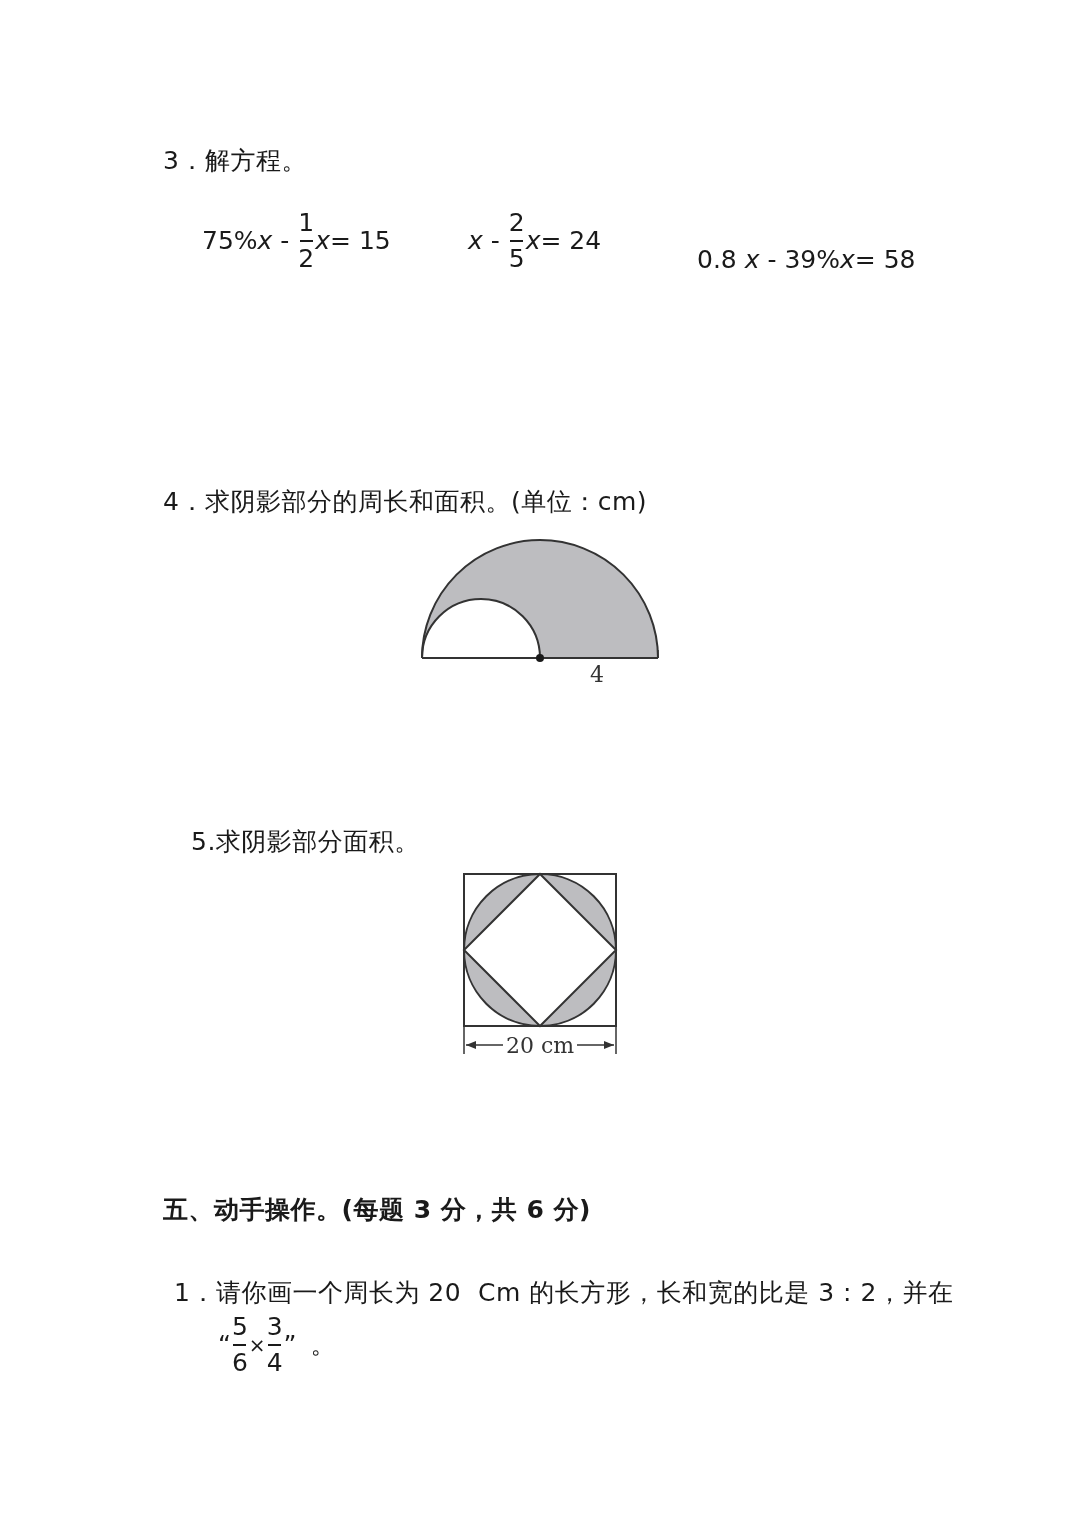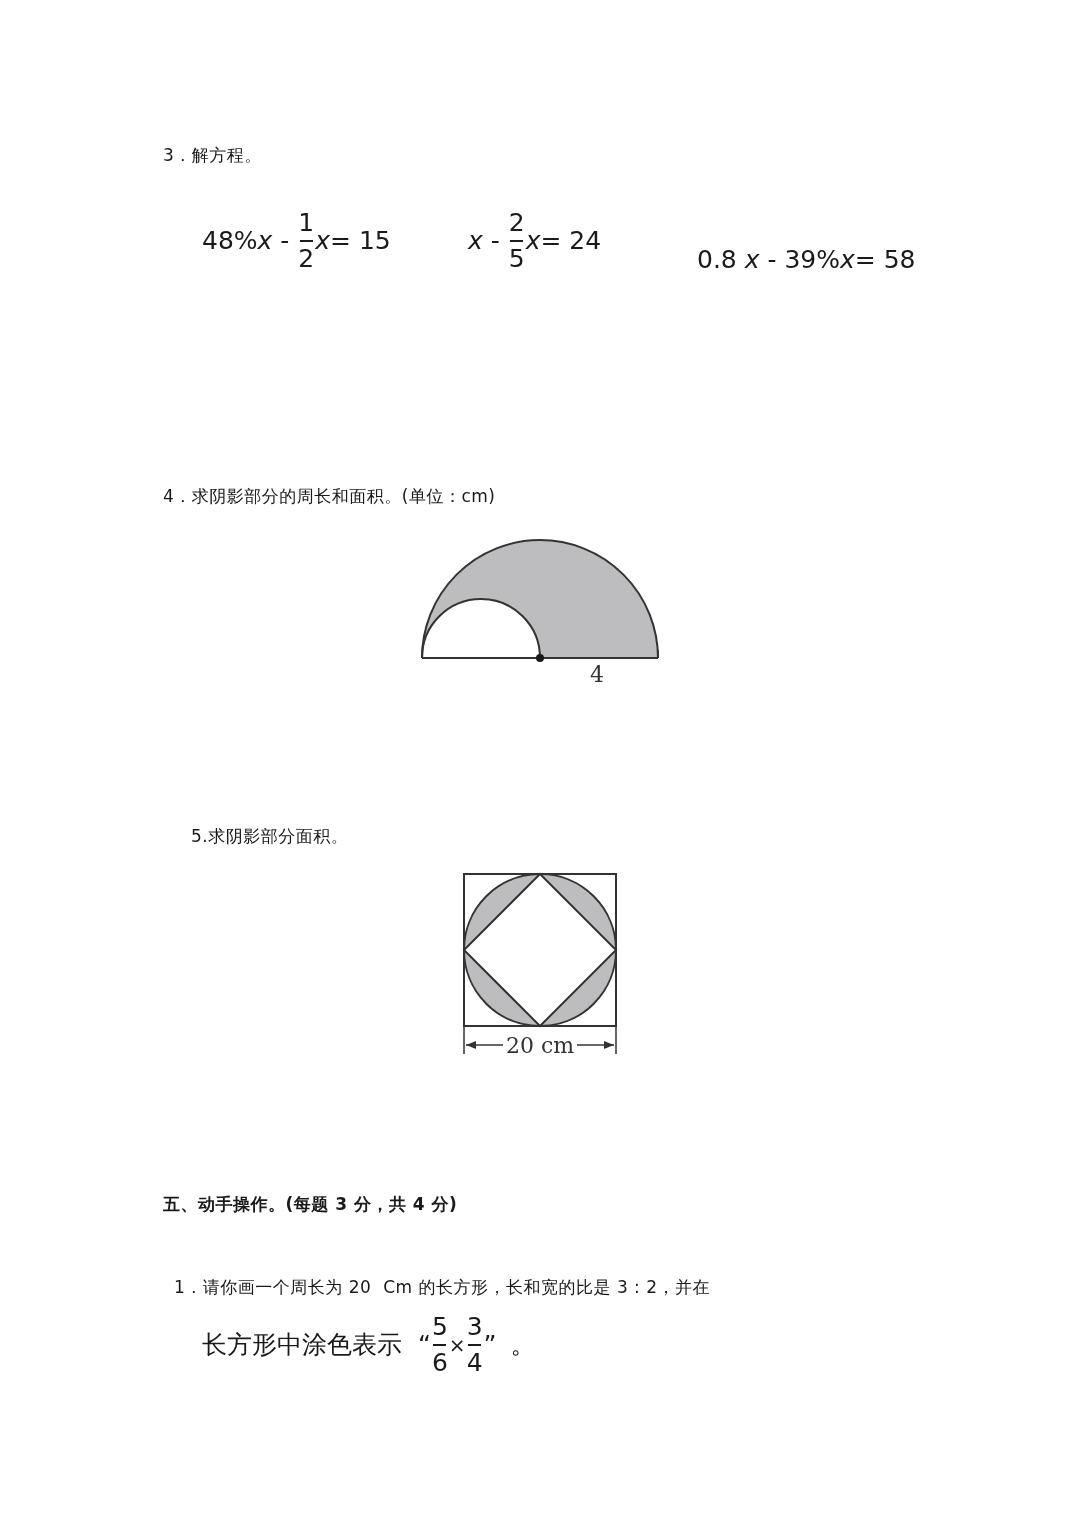--- a/index.html
+++ b/index.html
@@ -1,35 +1,35 @@
 <!DOCTYPE html>
 <html><head>
   <meta charset="utf-8">
   <style>
     html, body { margin: 0; padding: 0; background: #ffffff; }
     body { width: 1080px; height: 1527px; position: relative; overflow: hidden;
            font-family: "DejaVu Sans", "Liberation Sans", sans-serif; color: #1a1a1a; }
     .abs { position: absolute; }
-    .heading { font-size: 17px; letter-spacing: 0.5px; white-space: nowrap; }
+    .heading { font-size: 25px; letter-spacing: 0.5px; white-space: nowrap; }
     .bold { font-weight: bold; }
     .eq { font-size: 25px; white-space: nowrap; display: flex; align-items: center; }
     .eq i { font-style: italic; }
     .frac { display: inline-flex; flex-direction: column; align-items: center; margin: 0 1px;
             line-height: 1; vertical-align: middle; }
     .frac .num, .frac .den { font-size: 25px; line-height: 30px; }
     .frac .bar { width: 13px; height: 1.5px; background: #1a1a1a; margin: 2px 0; }
     svg text { font-family: "DejaVu Serif", "Liberation Serif", serif; }
   </style>
 </head>
 <body>
 
 <div class="abs heading" style="left:163px; top:144px;">3．解方程。</div>
 
 <div class="abs eq" style="left:202px; top:208px;">
-  <span>48%</span>
+  <span>75%</span>
   <i>x</i>
   <span style="white-space:pre"> - </span>
   <span class="frac">
     <span class="num">1</span>
     <span class="bar"></span>
     <span class="den">2</span>
   </span>
   <i>x</i>
   <span>= 15</span>
 </div>
@@ -82,26 +82,25 @@
 
   <line x1="464" y1="1026" x2="464" y2="1054" stroke="#333333" stroke-width="1.5"></line>
   <line x1="616" y1="1026" x2="616" y2="1054" stroke="#333333" stroke-width="1.5"></line>
   <line x1="466" y1="1045" x2="503" y2="1045" stroke="#333333" stroke-width="1.5"></line>
   <line x1="577" y1="1045" x2="614" y2="1045" stroke="#333333" stroke-width="1.5"></line>
   <polygon points="466,1045 476,1041 476,1049" fill="#333333"></polygon>
   <polygon points="614,1045 604,1041 604,1049" fill="#333333"></polygon>
   <text x="540" y="1053" font-size="22" text-anchor="middle" fill="#333333">20 cm</text>
 </svg>
 
-<div class="abs heading bold" style="left:163px; top:1193px;">五、动手操作。(每题 3 分，共 4 分)</div>
+<div class="abs heading bold" style="left:163px; top:1193px;">五、动手操作。(每题 3 分，共 6 分)</div>
 
 <div class="abs heading" style="left:174px; top:1248px; white-space:pre;margin-top:28px;">1．请你画一个周长为 20  Cm 的长方形，长和宽的比是 3 : 2，并在</div>
 
 <div class="abs eq" style="left:202px; top:1312px;">
-  <span>长方形中涂色表示</span>
   <span style="display:inline-block; width:16px;"></span>
   <span>“</span>
   <span class="frac">
     <span class="num">5</span>
     <span class="bar"></span>
     <span class="den">6</span>
   </span>
   <span style="font-size:20px;">×</span>
   <span class="frac">
     <span class="num">3</span>

